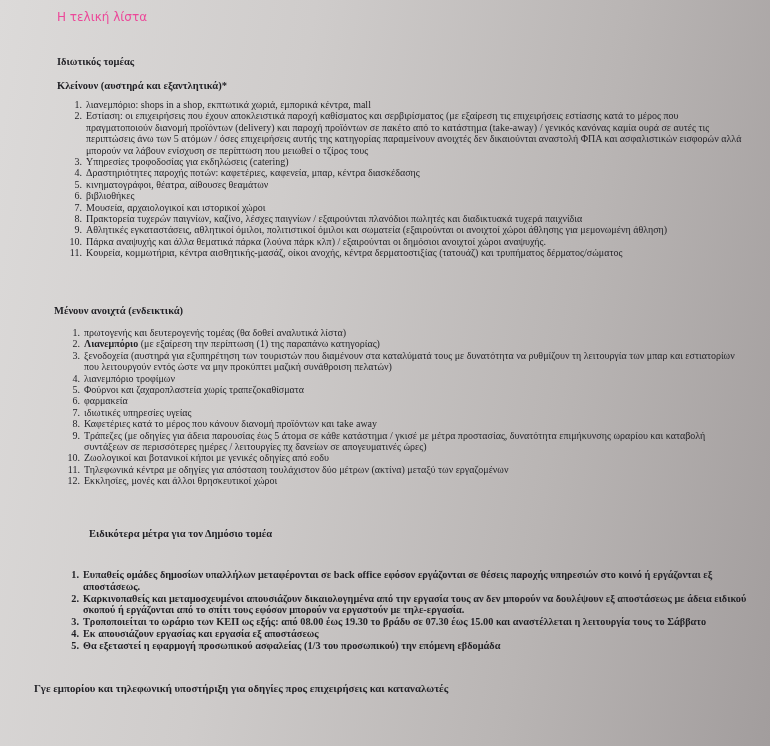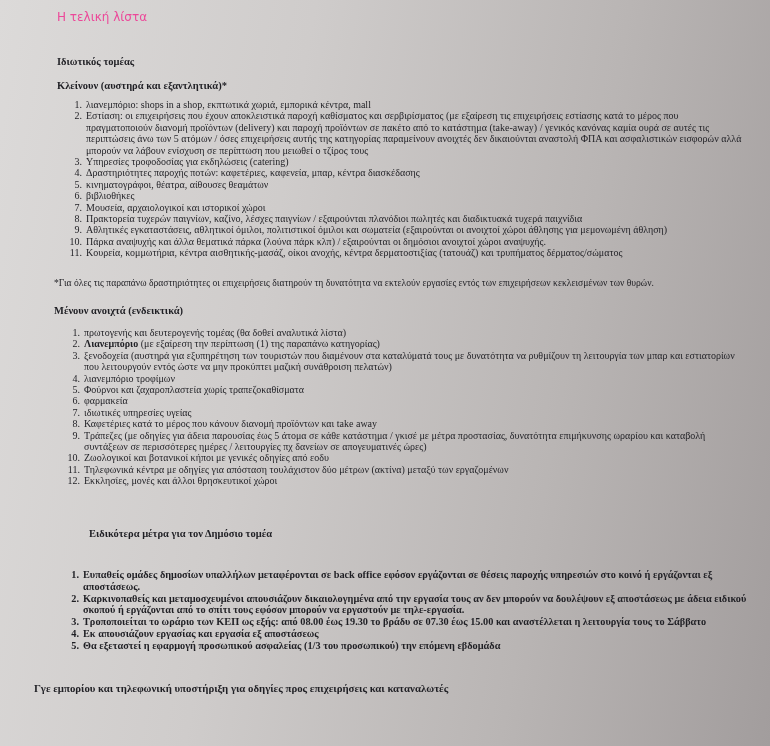--- a/index.html
+++ b/index.html
@@ -74,21 +74,20 @@
       <li>
         <span class="num">10.</span>
         <span class="txt">Πάρκα αναψυχής και άλλα θεματικά πάρκα (λούνα πάρκ κλπ) / εξαιρούνται οι δημόσιοι ανοιχτοί χώροι αναψυχής.</span>
       </li>
       <li>
         <span class="num">11.</span>
         <span class="txt">Κουρεία, κομμωτήρια, κέντρα αισθητικής-μασάζ, οίκοι ανοχής, κέντρα δερματοστιξίας (τατουάζ) και τρυπήματος δέρματος/σώματος</span>
       </li>
     </ol>
 
-  <div class="note" style="left:54px; top:277px; width:710px;">*Για όλες τις παραπάνω δραστηριότητες οι επιχειρήσεις διατηρούν τη δυνατότητα να εκτελούν εργασίες εντός των επιχειρήσεων κεκλεισμένων των θυρών.</div>
 
   <div class="h" style="left:54px; top:305px;">Μένουν ανοιχτά (ενδεικτικά)</div>
 
   <ol id="open-list" style="left:64px; top:327px; width:680px;">
       <li>
         <span class="num">1.</span>
         <span class="txt">πρωτογενής και δευτερογενής τομέας (θα δοθεί αναλυτικά λίστα)</span>
       </li>
       <li>
         <span class="num">2.</span>

